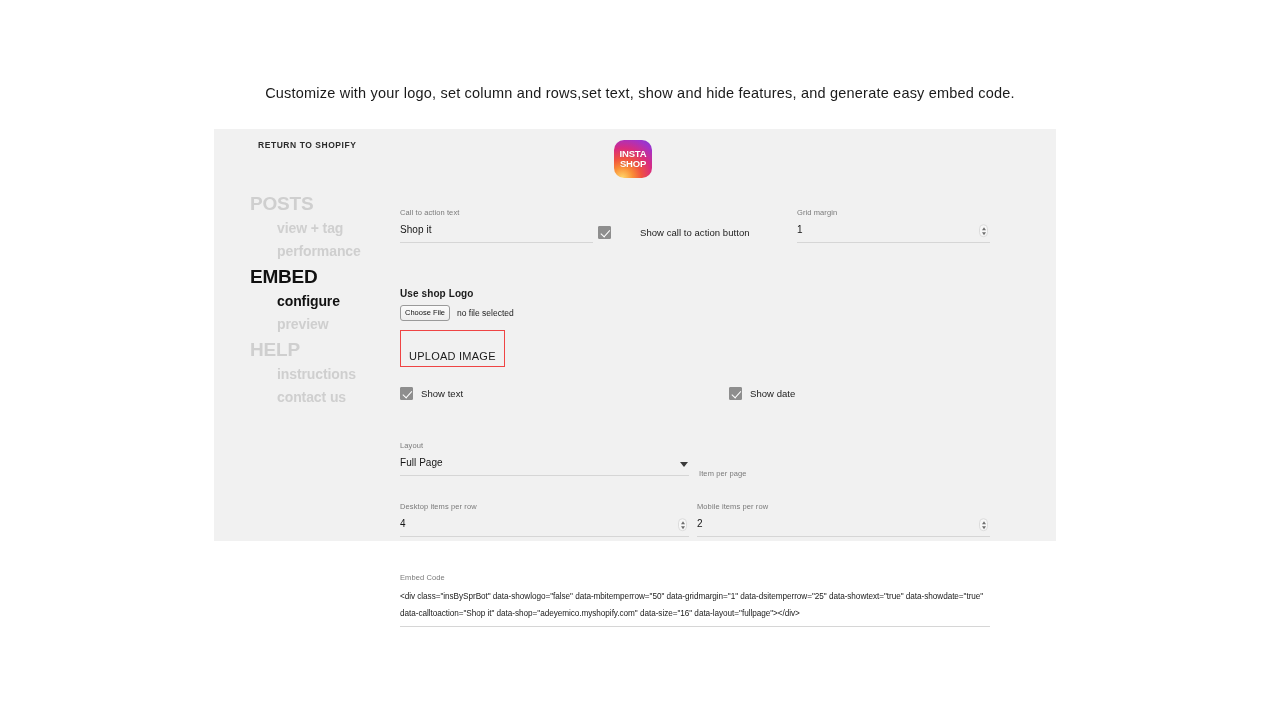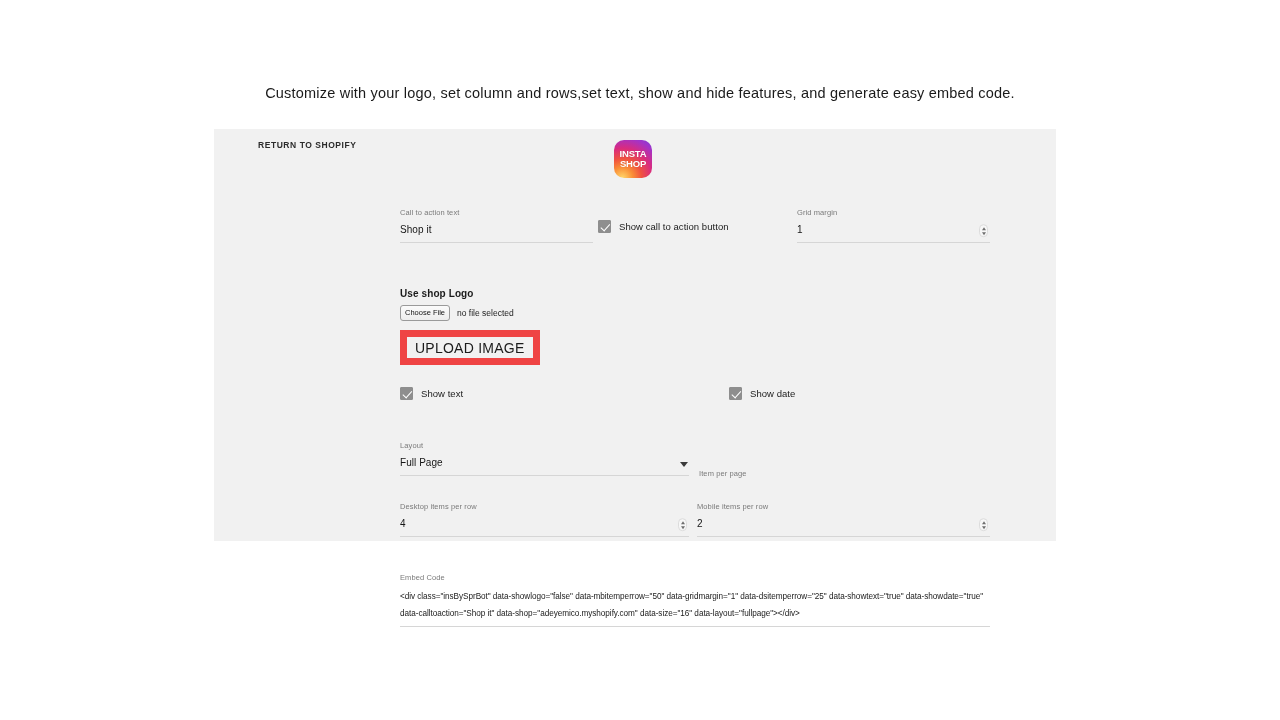--- a/index.html
+++ b/index.html
@@ -139,23 +139,23 @@
   .choose-file {
     font-size: 7.5px; color: #111111;
     padding: 2px 4px; border: 1px solid #9a9a9a; border-radius: 3px;
     background: linear-gradient(#fbfbfb, #ededed);
     line-height: 10px; cursor: pointer;
   }
   .file-name { margin-left: 7px; font-size: 8.5px; color: #1d1d1d; }
 
   .upload-btn {
     display: inline-block;
-    font-size: 14px; color: #1b1b1b; letter-spacing: .25px;
-    padding: 6px 8px 5px 8px;
-    border: 7px solid #ef4444; background: transparent;
+    font-size: 11px; color: #1b1b1b; letter-spacing: .25px;
+    padding: 20px 8px 5px 8px;
+    border: 1px solid #ef4444; background: transparent;
     cursor: pointer; line-height: 10px;
     font-family: "Liberation Sans", sans-serif;
   }
 
   
   .embed-box {
     border-bottom: 1px solid #d6d6d6;
     padding-bottom: 4px;
   }
   .embed-code {
@@ -178,31 +178,46 @@
 
     <div class="return-link">RETURN TO SHOPIFY</div>
 
     <div class="logo">
       <div class="logo-text">
         <span>INSTA</span>
         <span>SHOP</span>
       </div>
     </div>
 
+    <nav class="nav">
+
+      <div class="nav-group-title">POSTS</div>
+      <div class="nav-item">view + tag</div>
+      <div class="nav-item">performance</div>
+
+      <div class="nav-group-title active">EMBED</div>
+      <div class="nav-item active">configure</div>
+      <div class="nav-item">preview</div>
+
+      <div class="nav-group-title">HELP</div>
+      <div class="nav-item">instructions</div>
+      <div class="nav-item">contact us</div>
+
+    </nav>
 
     <div class="form">
 
       <div class="row" style="left:0; top:0; width:193px;">
         <div class="field-label">Call to action text</div>
         <div class="text-line">
           <span class="val">Shop it</span>
         </div>
       </div>
 
-      <div class="row cb-row" style="left:198px; top:11px;">
+      <div class="row cb-row" style="left:198px; top:17px;gap:21px;">
         <span class="cb"></span>
         <span class="cb-label">Show call to action button</span>
       </div>
 
       <div class="row" style="left:397px; top:0; width:193px;">
         <div class="field-label">Grid margin</div>
         <div class="text-line">
           <span class="val">1</span>
           <span class="spinner">
             <i class="up"></i>

